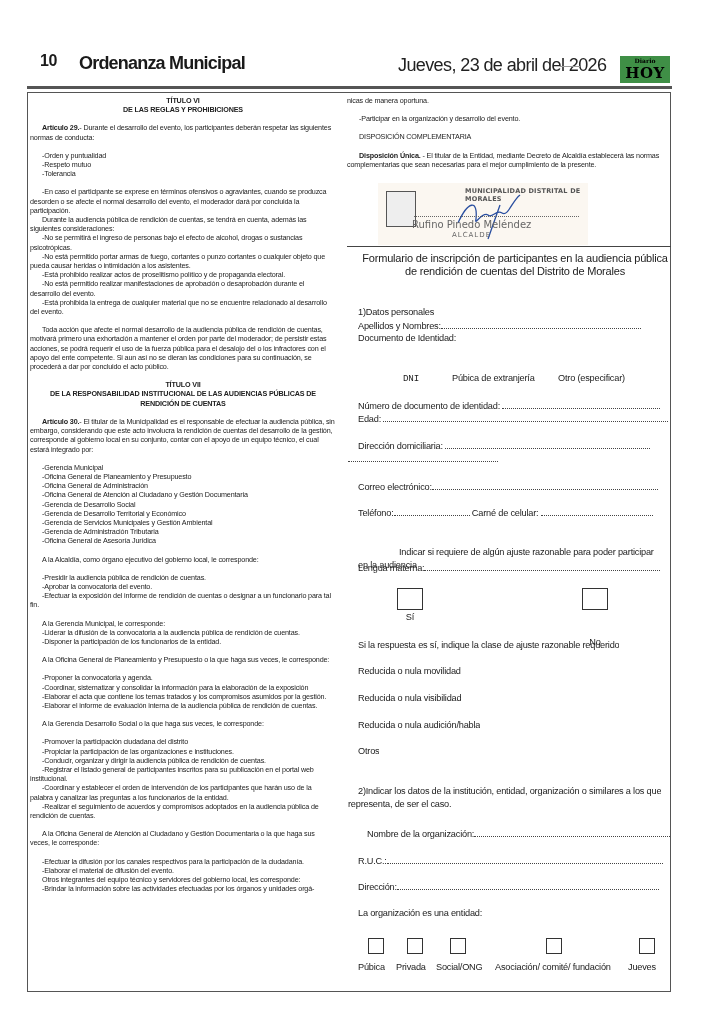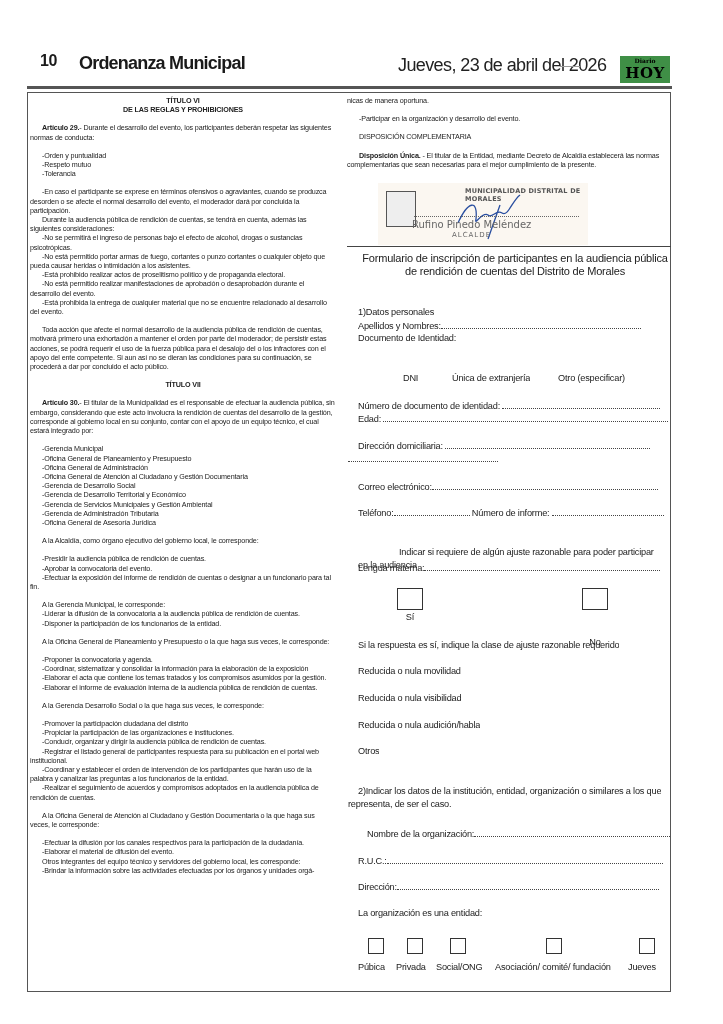--- a/index.html
+++ b/index.html
@@ -68,20 +68,21 @@
   <p class="ind">Durante la audiencia pública de rendición de cuentas, se tendrá en cuenta, además las siguientes consideraciones:</p>
   <p class="ind">-No se permitirá el ingreso de personas bajo el efecto de alcohol, drogas o sustancias psicotrópicas.</p>
   <p class="ind">-No está permitido portar armas de fuego, cortantes o punzo cortantes o cualquier objeto que pueda causar heridas o intimidación a los asistentes.</p>
   <p class="ind">-Está prohibido realizar actos de proselitismo político y de propaganda electoral.</p>
   <p class="ind">-No está permitido realizar manifestaciones de aprobación o desaprobación durante el desarrollo del evento.</p>
   <p class="ind">-Está prohibida la entrega de cualquier material que no se encuentre relacionado al desarrollo del evento.</p>
   <div class="gap"></div>
   <p class="ind">Toda acción que afecte el normal desarrollo de la audiencia pública de rendición de cuentas, motivará primero una exhortación a mantener el orden por parte del moderador; de persistir estas acciones, se podrá requerir el uso de la fuerza pública para el desalojo del o los infractores con el apoyo del ente competente. Si aun así no se dieran las condiciones para su continuación, se procederá a dar por concluido el acto público.</p>
   <div class="gap"></div>
   <p class="center">TÍTULO VII</p>
+  <p class="center">DE LA RESPONSABILIDAD INSTITUCIONAL DE LAS AUDIENCIAS PÚBLICAS DE RENDICIÓN DE CUENTAS</p>
   <div class="gap"></div>
   <p class="ind"><span class="bold">Artículo 30.</span><span>- El titular de la Municipalidad es el responsable de efectuar la audiencia pública, sin embargo, considerando que este acto involucra la rendición de cuentas del desarrollo de la gestión, corresponde al gobierno local en su conjunto, contar con el apoyo de un equipo técnico, el cual estará integrado por:</span></p>
   <div class="gap"></div>
   <p class="ind2">-Gerencia Municipal</p>
   <p class="ind2">-Oficina General de Planeamiento y Presupuesto</p>
   <p class="ind2">-Oficina General de Administración</p>
   <p class="ind2">-Oficina General de Atención al Ciudadano y Gestión Documentaria</p>
   <p class="ind2">-Gerencia de Desarrollo Social</p>
   <p class="ind2">-Gerencia de Desarrollo Territorial y Económico</p>
   <p class="ind2">-Gerencia de Servicios Municipales y Gestión Ambiental</p>
@@ -103,21 +104,21 @@
   <p class="ind2">-Proponer la convocatoria y agenda.</p>
   <p class="ind2">-Coordinar, sistematizar y consolidar la información para la elaboración de la exposición</p>
   <p class="ind2">-Elaborar el acta que contiene los temas tratados y los compromisos asumidos por la gestión.</p>
   <p class="ind2">-Elaborar el informe de evaluación interna de la audiencia pública de rendición de cuentas.</p>
   <div class="gap"></div>
   <p class="ind2">A la Gerencia Desarrollo Social o la que haga sus veces, le corresponde:</p>
   <div class="gap"></div>
   <p class="ind">-Promover la participación ciudadana del distrito</p>
   <p class="ind">-Propiciar la participación de las organizaciones e instituciones.</p>
   <p class="ind">-Conducir, organizar y dirigir la audiencia pública de rendición de cuentas.</p>
-  <p class="ind">-Registrar el listado general de participantes respuesta para su publicación en el portal web institucional.</p>
+  <p class="ind">-Registrar el listado general de participantes inscritos para su publicación en el portal web institucional.</p>
   <p class="ind">-Coordinar y establecer el orden de intervención de los participantes que harán uso de la palabra y canalizar las preguntas a los funcionarios de la entidad.</p>
   <p class="ind">-Realizar el seguimiento de acuerdos y compromisos adoptados en la audiencia pública de rendición de cuentas.</p>
   <div class="gap"></div>
   <p class="ind">A la Oficina General de Atención al Ciudadano y Gestión Documentaria o la que haga sus veces, le corresponde:</p>
   <div class="gap"></div>
   <p class="ind2">-Efectuar la difusión por los canales respectivos para la participación de la ciudadanía.</p>
   <p class="ind2">-Elaborar el material de difusión del evento.</p>
   <p class="ind2">Otros integrantes del equipo técnico y servidores del gobierno local, les corresponde:</p>
   <p class="ind2">-Brindar la información sobre las actividades efectuadas por los órganos y unidades orgá-</p>
 </div>
@@ -148,33 +149,33 @@
 <div class="form">
   <div class="title" style="position:absolute;left:0;top:0;width:314px;">
     <div>Formulario de inscripción de participantes en la audiencia pública</div>
     <div>de rendición de cuentas del Distrito de Morales</div>
   </div>
 
   <div class="row" style="top:55px;">1)Datos personales</div>
   <div class="row" style="top:68px;width:314px;"><span>Apellidos y Nombres:</span><span class="dots-line" style="width:200px;"></span></div>
   <div class="row" style="top:81px;">Documento de Identidad:</div>
 
-  <div class="row" style="top:121px;left:45px;">DNI</div>
-  <div class="row" style="top:121px;left:94px;">Única de extranjería</div>
+  <div class="row" style="top:121px;left:45px;font-family:Liberation Mono, monospace;">DNI</div>
+  <div class="row" style="top:121px;left:94px;">Púbica de extranjería</div>
   <div class="row" style="top:121px;left:200px;">Otro (especificar)</div>
 
   <div class="row" style="top:148px;width:314px;"><span>Número de documento de identidad:</span> <span class="dots-line" style="width:158px;"></span></div>
   <div class="row" style="top:161px;width:314px;"><span>Edad:</span> <span class="dots-line" style="width:285px;"></span></div>
 
   <div class="row" style="top:188px;width:314px;"><span>Dirección domiciliaria:</span> <span class="dots-line" style="width:205px;"></span></div>
   <div class="row" style="top:201px;left:-10px;"><span class="dots-line" style="width:150px;"></span></div>
 
   <div class="row" style="top:229px;width:314px;"><span>Correo electrónico:</span><span class="dots-line" style="width:226px;"></span></div>
 
-  <div class="row" style="top:255px;width:314px;"><span>Teléfono:</span><span class="dots-line" style="width:76px;"></span> <span>Número de informe:</span> <span class="dots-line" style="width:112px;"></span></div>
+  <div class="row" style="top:255px;width:314px;"><span>Teléfono:</span><span class="dots-line" style="width:76px;"></span> <span>Carné de celular:</span> <span class="dots-line" style="width:112px;"></span></div>
 
   <div class="row" style="top:282px;width:314px;margin-top:28px;"><span>Lengua materna:</span><span class="dots-line" style="width:236px;"></span></div>
   <div class="row" style="top:295px;padding-left:41px;">Indicar si requiere de algún ajuste razonable para poder participar</div>
   <div class="row" style="top:308px;"> en la audiencia</div>
 
   <div class="cbox" style="left:39px;top:336px;width:26px;height:22px;"></div>
   <div class="cb-label" style="left:39px;top:360px;width:26px;">Sí</div>
   <div class="cbox" style="left:224px;top:336px;width:26px;height:22px;"></div>
   <div class="cb-label" style="left:224px;top:360px;width:26px;margin-top:25px;">No</div>
 

